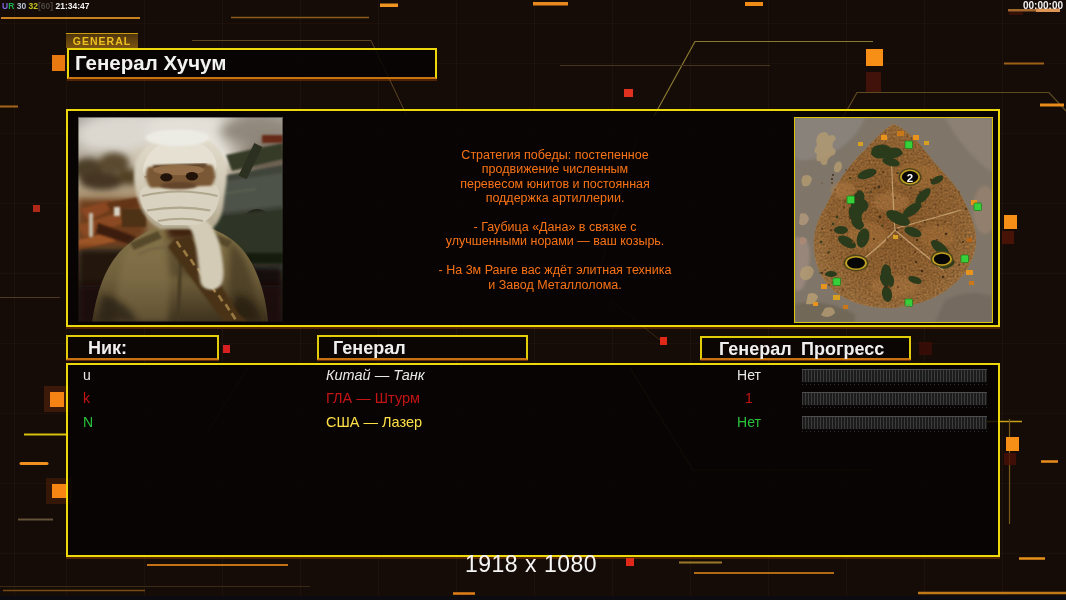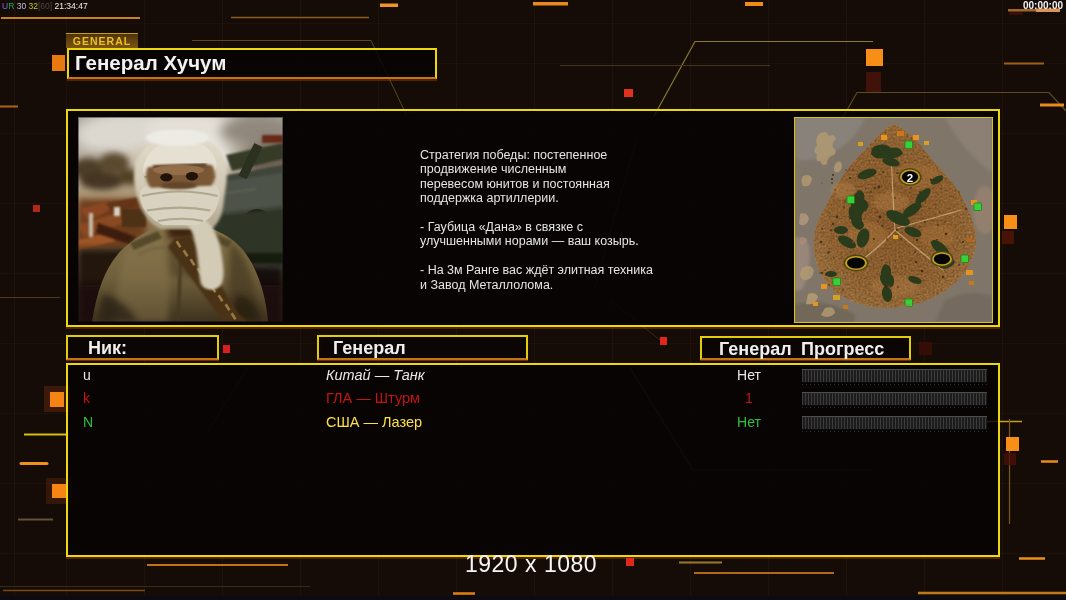--- a/index.html
+++ b/index.html
@@ -76,21 +76,21 @@
     <rect x="1004" y="453" width="12" height="12" fill="#4a0f06" opacity="0.8"></rect>
     <rect x="223" y="345" width="7" height="8" fill="#d82020"></rect>
     <rect x="660" y="337" width="7" height="8" fill="#e02818"></rect>
     <rect x="757" y="336" width="16" height="15" fill="#46100a" opacity="0.8"></rect>
     <rect x="919" y="342" width="13" height="13" fill="#3f0c06" opacity="0.8"></rect>
     <rect x="626" y="558" width="8" height="8" fill="#e02818"></rect>
     <rect x="0" y="596" width="1066" height="4" fill="#0d0b12"></rect>
   </g>
 </svg>
 
-<div class="abs" style="left:2px;top:1px;font-size:8.5px;font-weight:normal;white-space:pre;"><span style="color:#7a6ae0">U</span><span style="color:#1faf4a">R</span><span> </span><span style="color:#b9c3d8">30</span><span> </span><span style="color:#c8c520">32</span><span style="color:#4a4440">[60]</span><span> </span><span style="color:#f0f0f0">21:34:47</span></div>
+<div class="abs" style="left:2px;top:1px;font-size:8.5px;font-weight:bold;white-space:pre;"><span style="color:#7a6ae0">U</span><span style="color:#1faf4a">R</span><span> </span><span style="color:#b9c3d8">30</span><span> </span><span style="color:#c8c520">32</span><span style="color:#4a4440">[60]</span><span> </span><span style="color:#f0f0f0">21:34:47</span></div>
 
 <div class="abs" style="right:3px;top:0px;font-size:10px;font-weight:bold;color:#f2f2f2;margin-left:32px;">00:00:00</div>
 
 <div class="abs" style="left:66px;top:33px;width:72px;height:14px;background:linear-gradient(180deg,#4e340c,#7c5412);
      border-top:1px solid #c89a10;color:#f0c020;font-size:10.5px;font-weight:bold;letter-spacing:1px;text-align:center;line-height:14px;">GENERAL</div>
 
 <div class="ybox" style="left:67px;top:48px;width:366px;height:27px;border-bottom-color:#c87210;">
   <div style="color:#f2f2f2;font-size:20.5px;font-weight:bold;padding:1px 0 0 6px;">Генерал Хучум</div>
 </div>
 
@@ -222,21 +222,21 @@
     <path d="M80 50 L124 48" stroke="#54371c" stroke-width="3" filter="url(#pb1)"></path>
     <ellipse cx="101" cy="53" rx="21" ry="5" fill="#96714a" opacity="0.9"></ellipse>
     <ellipse cx="91" cy="60" rx="5" ry="4" fill="#21120a"></ellipse>
     <ellipse cx="112" cy="59" rx="5" ry="4" fill="#21120a"></ellipse>
     <ellipse cx="101" cy="68" rx="15" ry="3.5" fill="#64452a" filter="url(#pb1)"></ellipse>
   </g>
 
   <rect width="205" height="205" fill="none" stroke="#000" stroke-width="2" opacity="0.4"></rect>
 </svg>
 
-<div class="abs" style="left:420px;top:148px;width:270px;color:#e5e5e5;font-size:12.5px;line-height:14.4px;white-space:nowrap;">
+<div class="abs" style="left:420px;top:148px;width:270px;color:#f97316;font-size:12.5px;line-height:14.4px;white-space:nowrap;text-align:center;">
 Стратегия победы: постепенное<br>
 продвижение численным<br>
 перевесом юнитов и постоянная<br>
 поддержка артиллерии.<br><br>
 - Гаубица «Дана» в связке с<br>
 улучшенными норами — ваш козырь.<br><br>
 - На 3м Ранге вас ждёт элитная техника<br>
 и Завод Металлолома.
 </div>
 
@@ -495,13 +495,13 @@
   <div class="abs" style="left:15px;top:49px;color:#28c43a;font-size:14px;">N</div>
 
   <div class="abs" style="left:258px;top:49px;color:#fde047;font-size:14.5px;">США — Лазер</div>
 
   <div class="abs" style="left:661px;top:49px;width:40px;text-align:center;color:#28c43a;font-size:14px;">Нет</div>
 
   <div class="bar" style="top:51px;"></div>
   <div class="abs" style="left:734px;top:66px;width:185px;height:1px;background:repeating-linear-gradient(90deg,#2e2e2e 0 1px,transparent 1px 4px);"></div>
 </div>
 
-<div class="abs" style="left:0;top:551px;width:1062px;text-align:center;color:#f5f5f5;font-size:23px;letter-spacing:0.5px;">1920 x 1080</div>
+<div class="abs" style="left:0;top:551px;width:1062px;text-align:center;color:#f5f5f5;font-size:23px;letter-spacing:0.5px;">1918 x 1080</div>
 
 </body></html>

